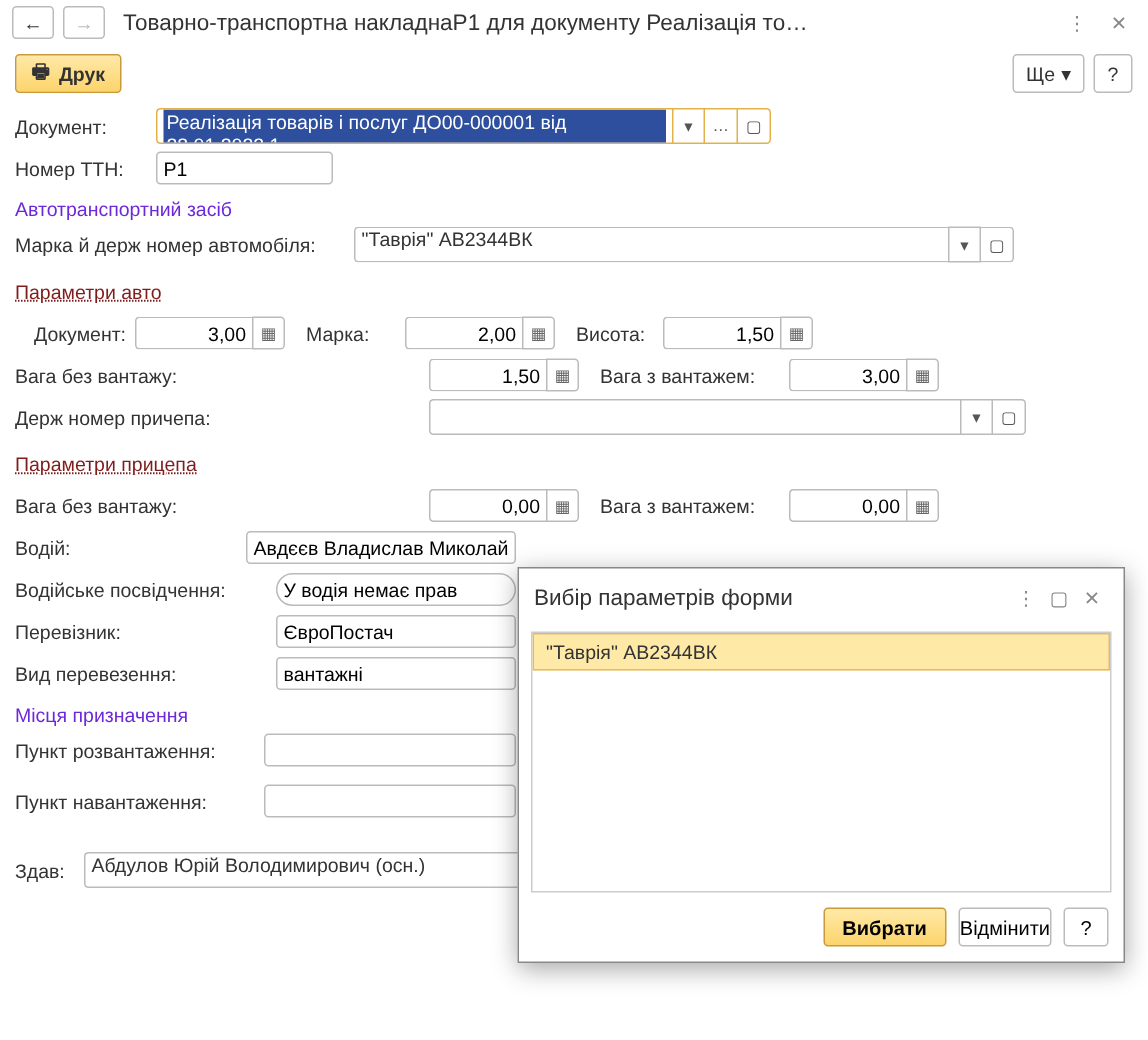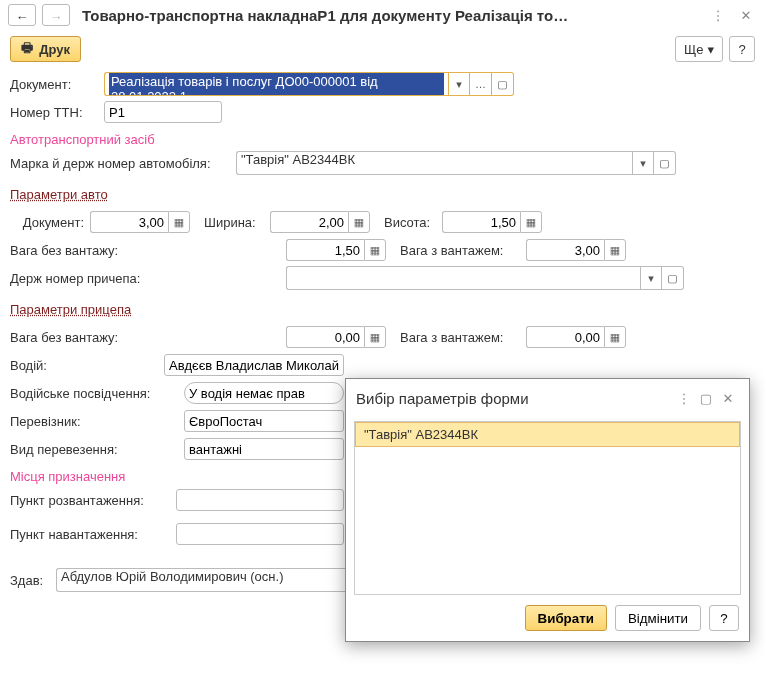--- a/index.html
+++ b/index.html
@@ -11,21 +11,21 @@
   }
   .titlebar {
     display: flex; align-items: center; padding: 4px 8px; gap: 6px;
   }
   .nav-btn {
     width: 28px; height: 22px; border: 1px solid #bbb; border-radius: 3px;
     background: #fff; display:inline-flex; align-items:center; justify-content:center;
     font-size: 13px; cursor: pointer;
   }
   .nav-btn.disabled { color: #bbb; }
-  .title { font-weight: bold; font-size: 15px; margin-left: 6px; flex: 1; white-space: nowrap; overflow:hidden; text-overflow:ellipsis; }
+  .title { font-weight: normal; font-size: 15px; margin-left: 6px; flex: 1; white-space: nowrap; overflow:hidden; text-overflow:ellipsis; }
   .icon-btn {
     width: 22px; height:22px; display:inline-flex; align-items:center; justify-content:center;
     border:1px solid transparent; cursor:pointer; color:#888; border-radius:3px;
   }
   .toolbar {
     display:flex; align-items:center; padding: 6px 10px;
   }
   .print-btn {
     height: 26px; padding: 0 10px; border:1px solid #c89a3a; border-radius:3px;
     background: linear-gradient(#ffe9a8,#fcd46b); font-weight:bold; display:inline-flex; align-items:center; gap:6px; cursor:pointer;
@@ -51,21 +51,21 @@
     display:flex; align-items:center; justify-content:center; cursor:pointer; font-size:11px; color:#555;
   }
   .combo .cb-btn + .cb-btn { border-left:none; }
   .combo .cb-btn:last-child { border-radius:0 3px 3px 0; }
   .combo.highlight .cb-field { border-color:#e2b14a; background:#fff; }
   .combo.highlight .cb-btn { border-color:#e2b14a; }
   .sel-text { background:#2e4f9e; color:#fff; padding:1px 2px; }
   .link-header {
     color:#7f1d1d; text-decoration:underline dotted; margin:8px 0 4px 0; font-size:13px; cursor:pointer; display:inline-block;
   }
-  .subhead { color:#ec4899; margin:8px 0 4px 0; font-size:13px; }
+  .subhead { color:#6d28d9; margin:8px 0 4px 0; font-size:13px; }
   .numbox { display:flex; height:22px; }
   .numbox input {
     width:78px; border:1px solid #bbb; border-right:none; border-radius:3px 0 0 3px;
     text-align:right; padding:0 4px; font-size:13px;
   }
   .numbox .calc {
     width:22px; border:1px solid #bbb; border-radius:0 3px 3px 0; background:#fff;
     display:flex; align-items:center; justify-content:center; cursor:pointer; font-size:11px; color:#666;
   }
   .textfield {
@@ -82,21 +82,21 @@
   .popup-item {
     padding:4px 8px; border:1px solid #e6b86a; background:#ffe9a6;
     margin:0; border-radius:0;
   }
   .popup-footer { display:flex; gap:8px; padding:6px 10px; justify-content:flex-end; }
   .btn-primary {
     height:26px; padding:0 12px; border:1px solid #c89a3a; border-radius:3px;
     background:linear-gradient(#ffe9a8,#fcd46b); font-weight:bold; cursor:pointer;
   }
   .btn-default {
-    height:26px; padding:0 12px; border:1px solid #bbb; border-radius:3px; background:#fff; cursor:pointer;text-align:right;
+    height:26px; padding:0 0; border:1px solid #bbb; border-radius:3px; background:#fff; cursor:pointer;text-align:right;
   }
   .sp { flex:1; }
 </style>
 </head>
 <body>
 
 <div class="titlebar">
   <div class="nav-btn">←</div>
   <div class="nav-btn disabled">→</div>
   <div class="title">Товарно-транспортна накладнаР1 для документу Реалізація то…</div>
@@ -155,21 +155,21 @@
   </div>
 
   
   <a class="link-header">Параметри авто</a>
   <div class="row">
     <div class="label" style="width:74px; text-align:right">Документ:</div>
     <div class="numbox">
       <input value="3,00" style="">
       <div class="calc">▦</div>
     </div>
-    <div class="label" style="width:60px; margin-left:8px">Ширина:</div>
+    <div class="label" style="width:60px; margin-left:8px">Марка:</div>
     <div class="numbox">
       <input value="2,00" style="">
       <div class="calc">▦</div>
     </div>
     <div class="label" style="width:52px; margin-left:8px">Висота:</div>
     <div class="numbox">
       <input value="1,50" style="">
       <div class="calc">▦</div>
     </div>
   </div>

